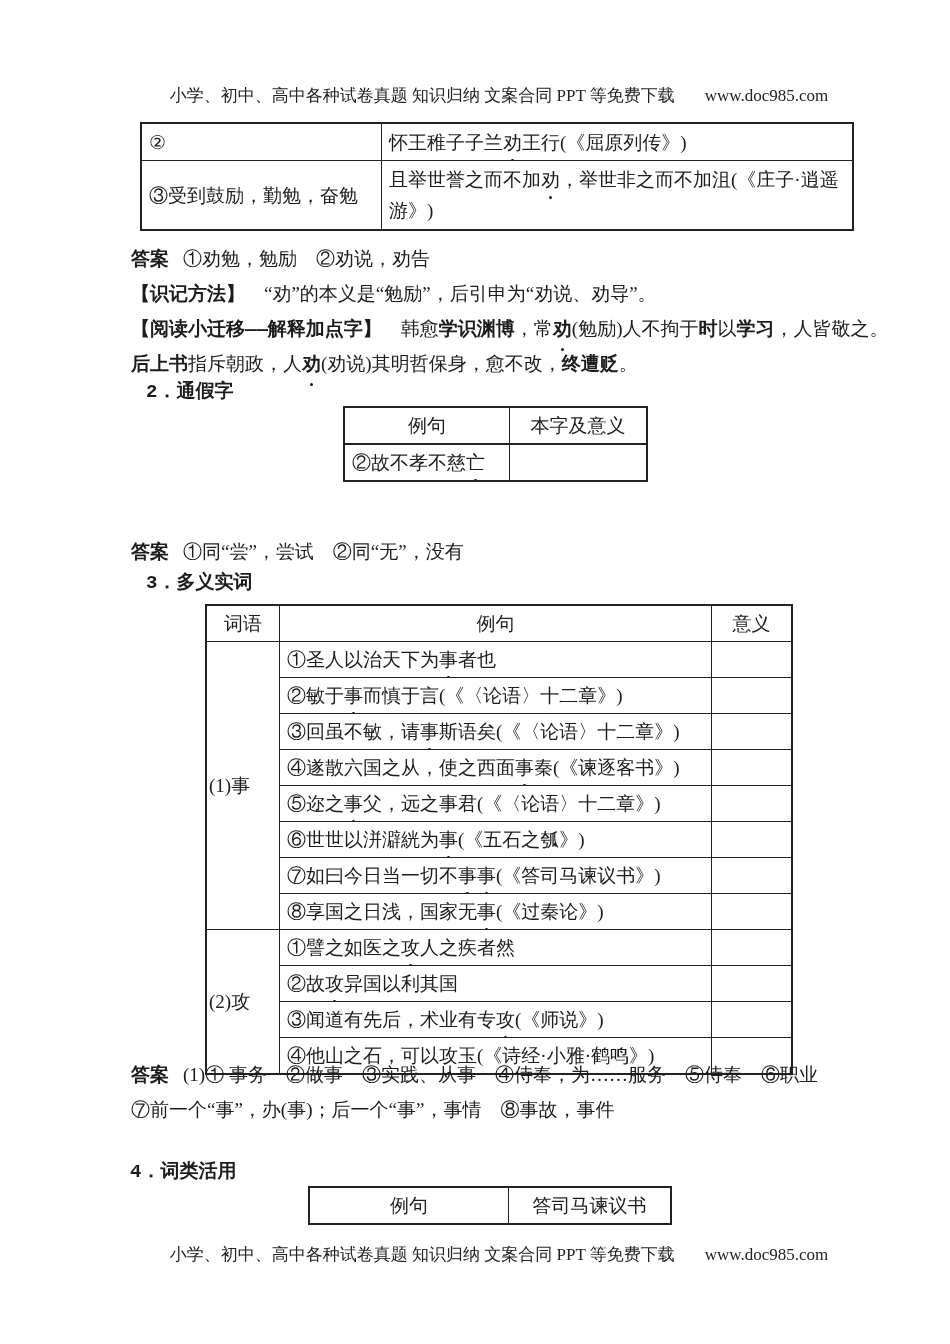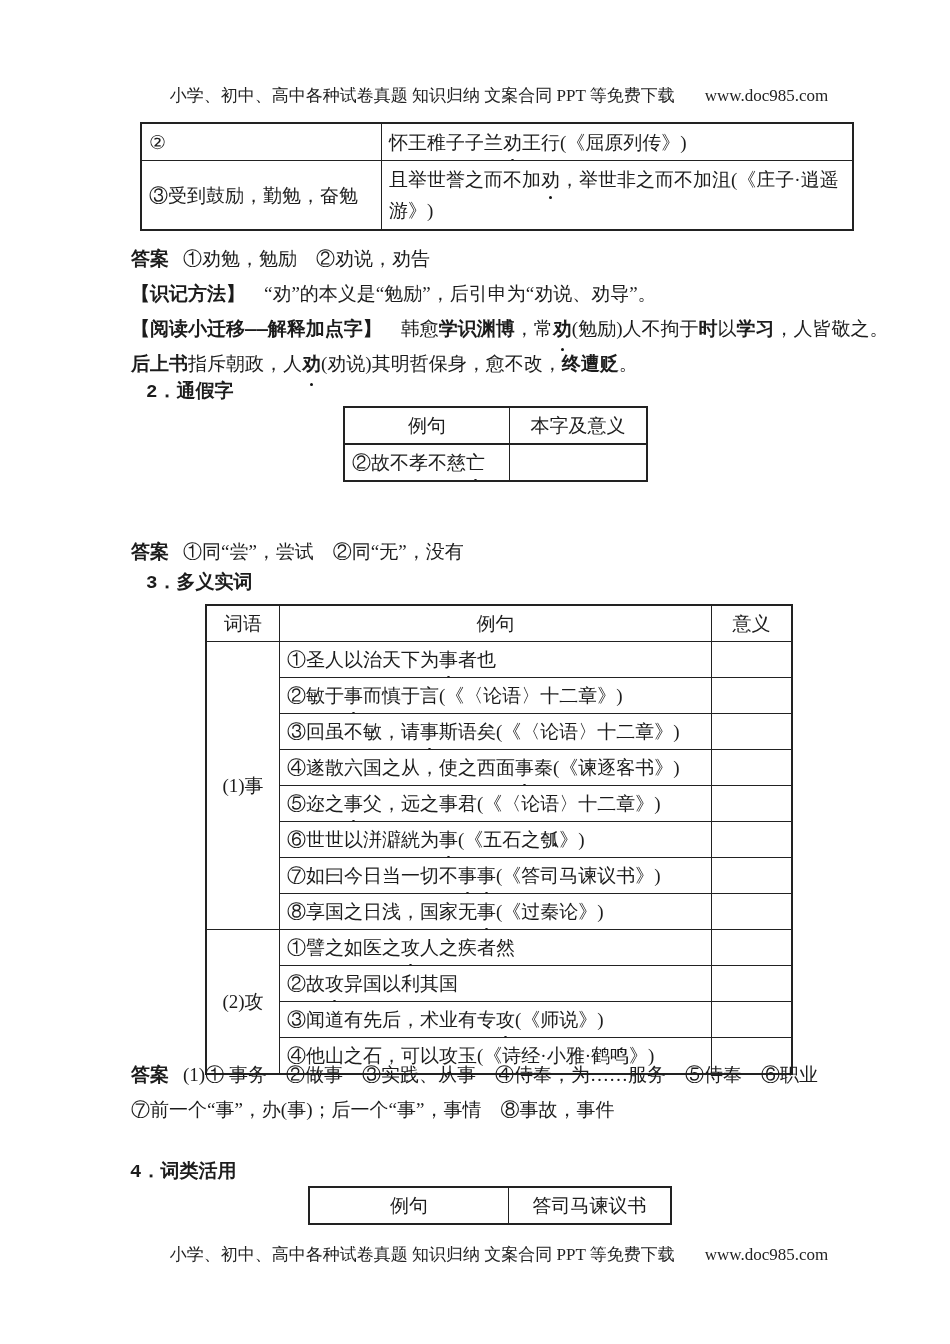--- a/index.html
+++ b/index.html
@@ -46,21 +46,21 @@
   #t2 th { height:28px; }
   #t2 td { height:31px; }
 
   
   #t3 { width:540px; }
   #t3 .c1 { width:58px; }
   #t3 .c2 { width:417px; }
   #t3 .c3 { width:65px; }
   #t3 th { height:25px; }
   #t3 td { height:30px; }
-  #t3 td.word { text-align:center; padding:0 2px; }
+  #t3 td.word { text-align:left; padding:0 2px; }
 
   
   #t4 { width:331px; }
   #t4 .c1 { width:184px; }
   #t4 .c2 { width:147px; }
   #t4 th { height:31px; }
 </style>
 </head>
 <body>
 

